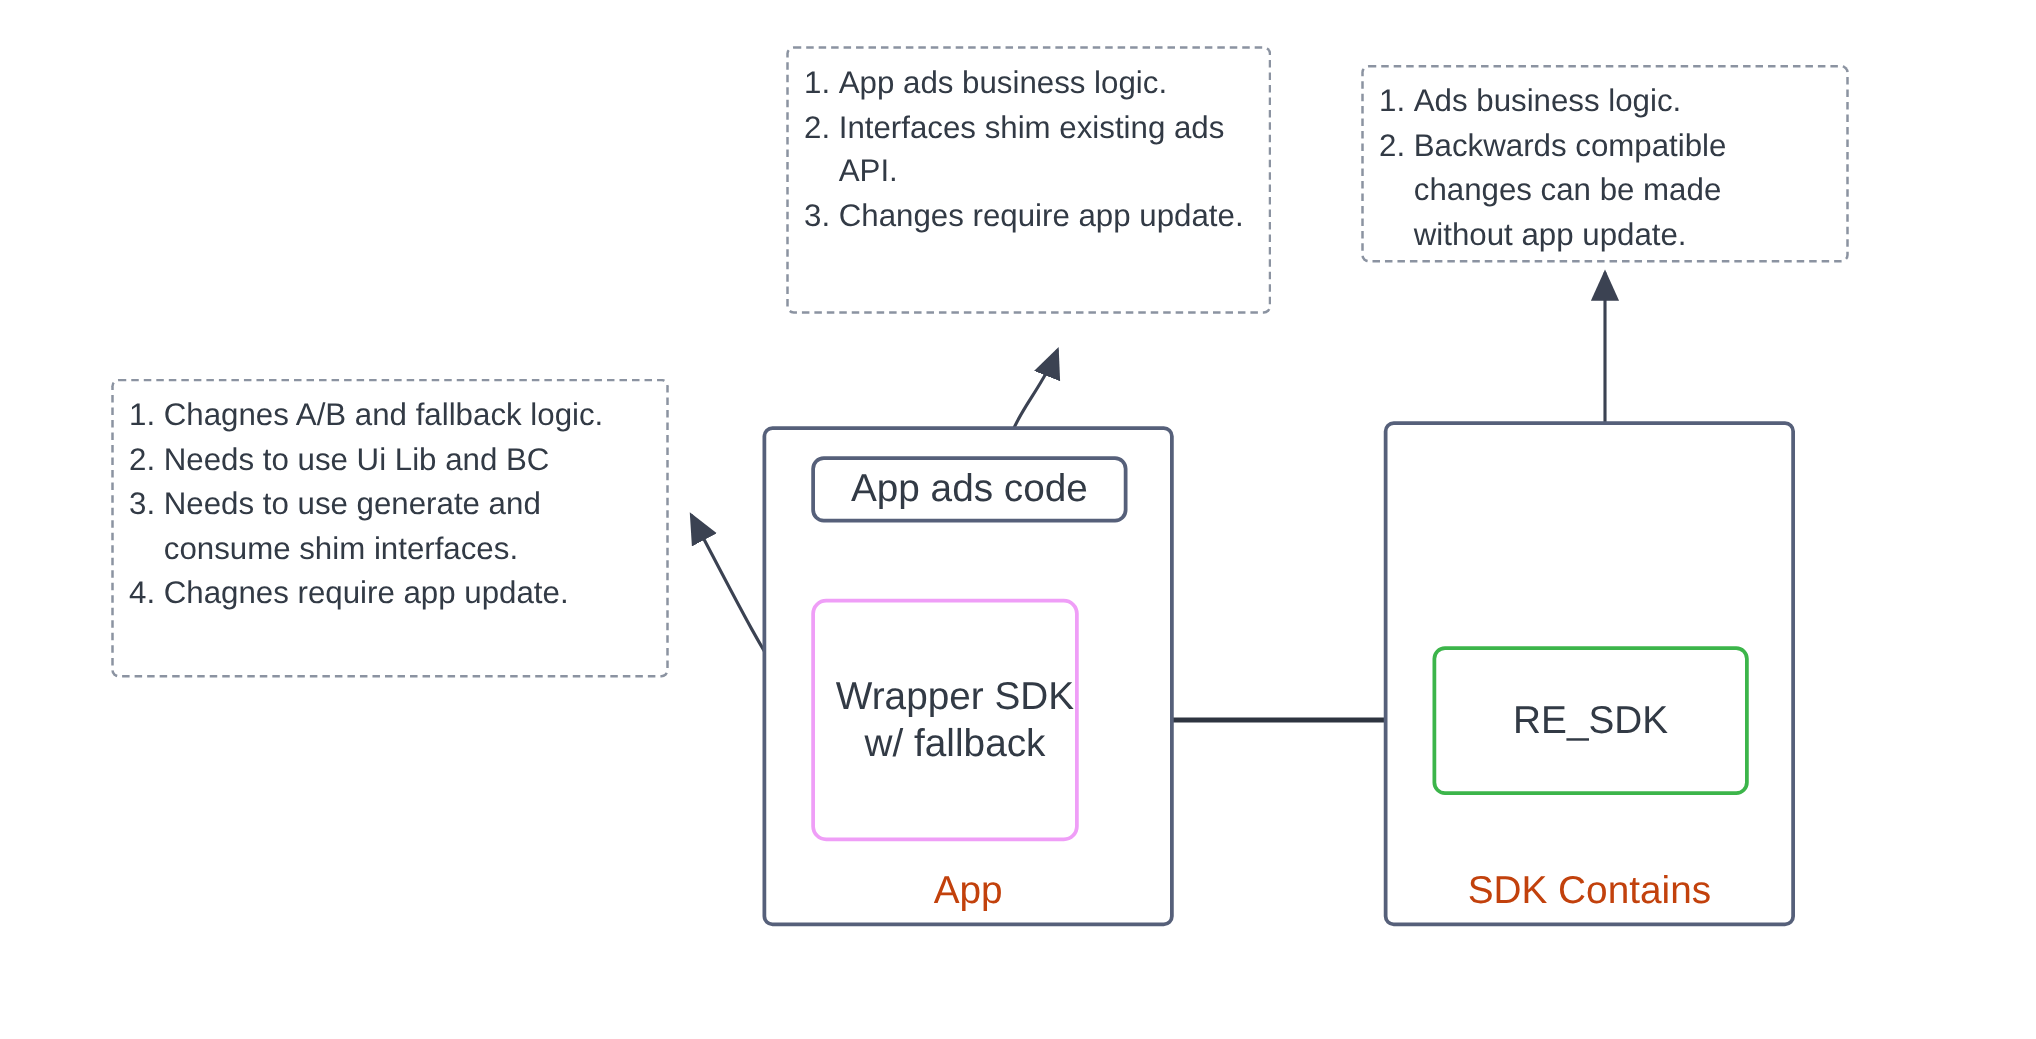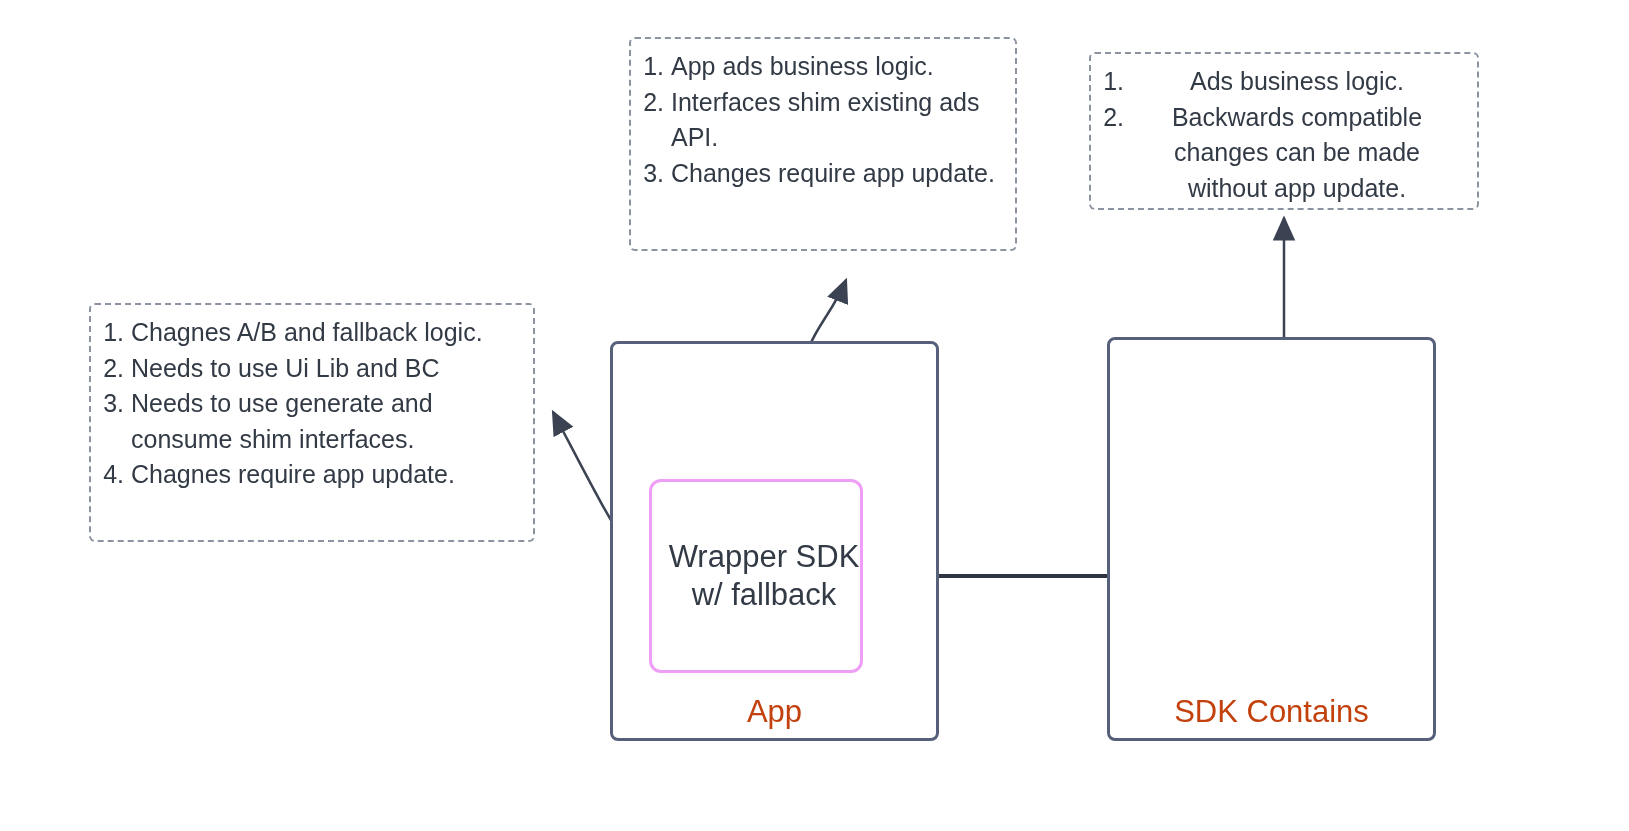--- a/index.html
+++ b/index.html
@@ -39,21 +39,21 @@
     line-height: 1.42;
     color: #323a45;
     margin: 0;
     padding: 0;
   }
   .note li::marker {
     font-size: 25px;
   }
 
   #note-app-ads   { left: 629px;  top: 37px;  width: 388px; height: 214px; }
-  #note-re-sdk    { left: 1089px; top: 52px;  width: 390px; height: 158px; text-align: center; }
+  #note-re-sdk    { left: 1089px; top: 52px;  width: 390px; height: 158px; }
   #note-wrapper   { left: 89px;   top: 303px; width: 446px; height: 239px; }
 
   
   .container-box {
     position: absolute;
     box-sizing: border-box;
     border: 3px solid #56607a;
     border-radius: 8px;
     background: #ffffff;
   }
@@ -181,22 +181,28 @@
   </div>
 
   <div class="container-box" id="box-app">
     <div class="container-label">App</div>
   </div>
 
   <div class="container-box" id="box-sdk-runtime">
     <div class="container-label">SDK Contains</div>
   </div>
 
+  <div class="node" id="node-app-ads-code">
+    <span>App ads code</span>
+  </div>
 
   <div class="node" id="node-wrapper-sdk">
     <span>
       <span>Wrapper SDK</span><br>
       <span>w/ fallback</span>
     </span>
   </div>
 
+  <div class="node" id="node-re-sdk">
+    <span>RE_SDK</span>
+  </div>
 
 </div>
 
 </body></html>

